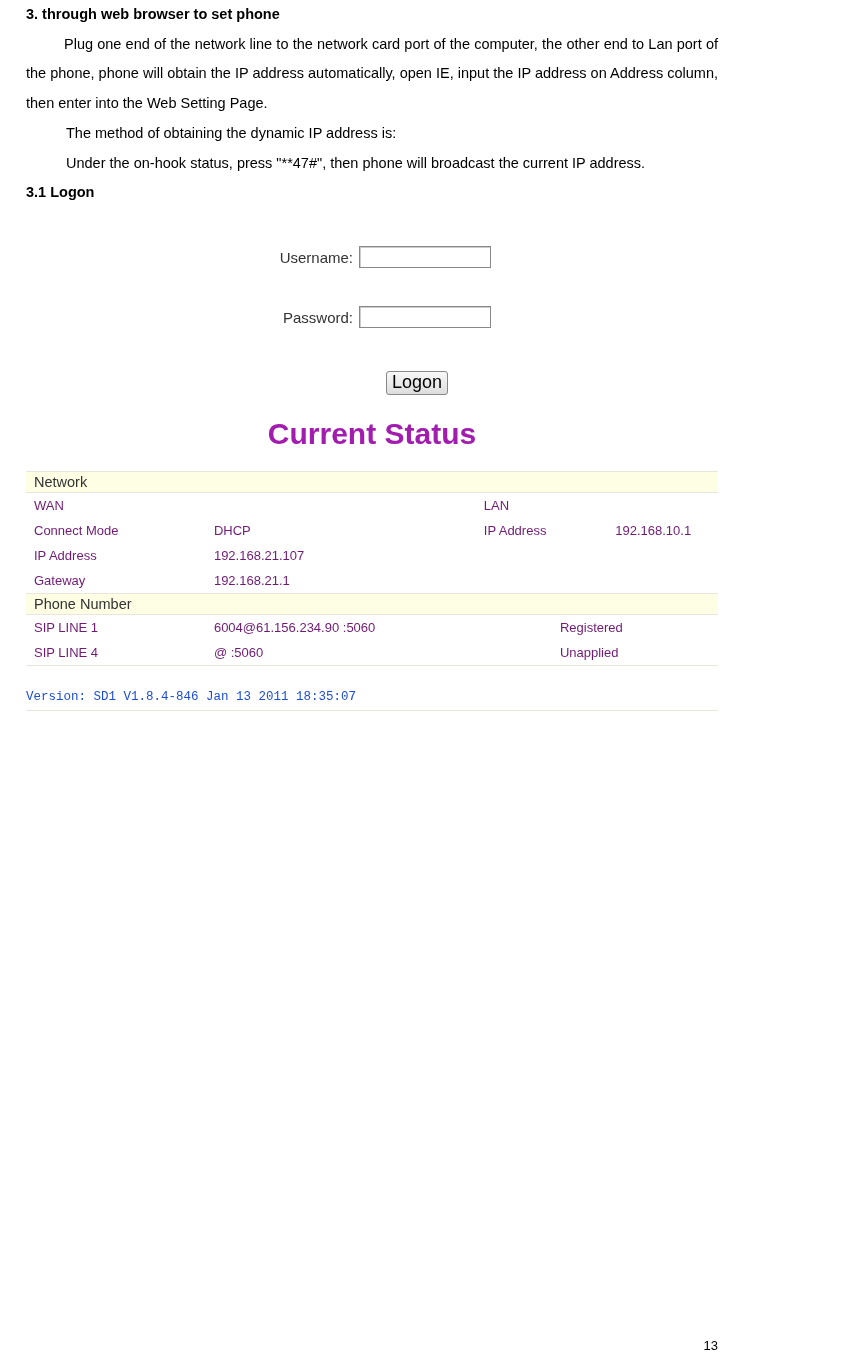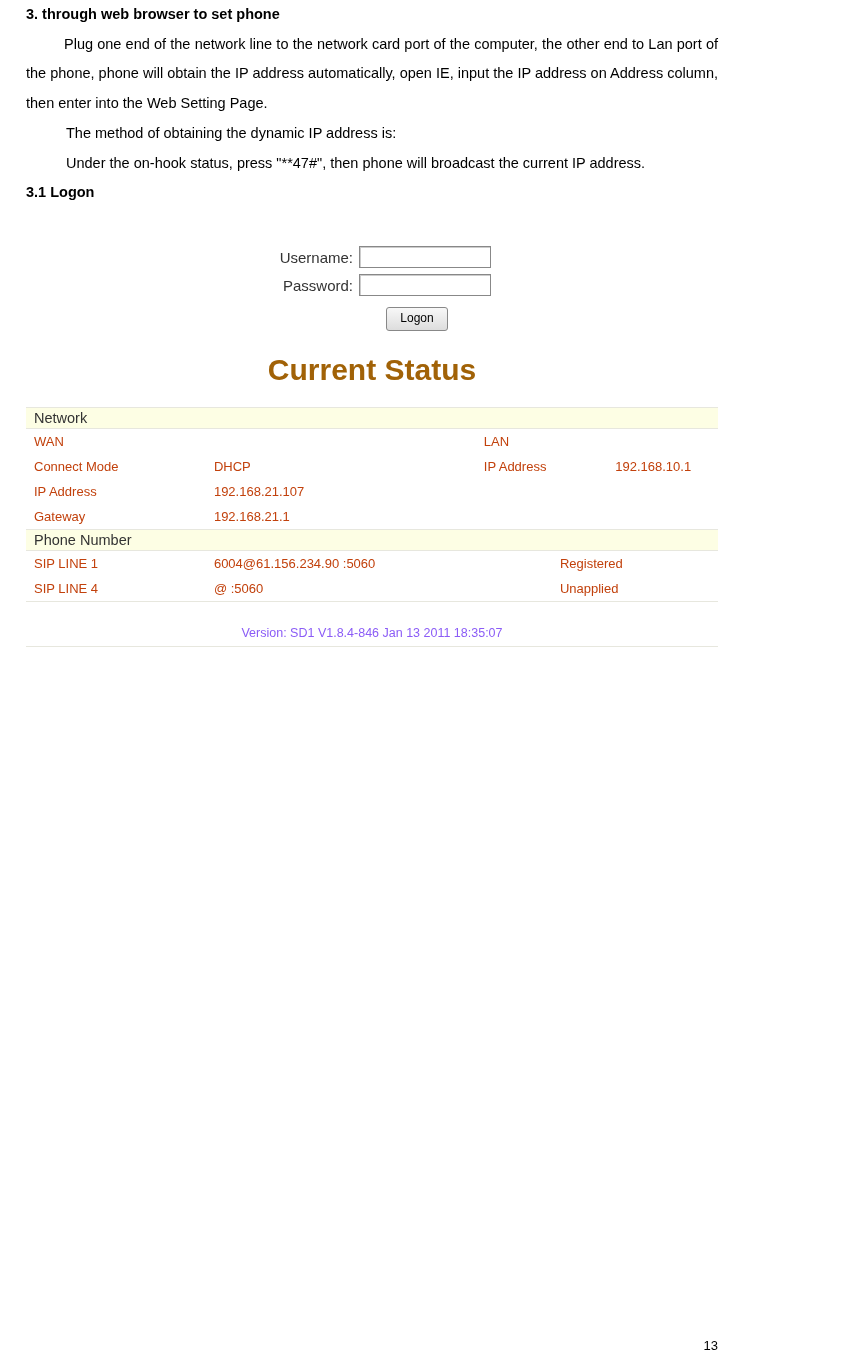--- a/index.html
+++ b/index.html
@@ -23,20 +23,21 @@
   .bold { font-weight: 700; }
   .indent { text-indent: 38px; }
   .indent2 { text-indent: 40px; }
   .justify { text-align: justify; }
 
   .login-fig {
     margin: 35px 0 10px 0;
     display: flex;
     flex-direction: column;
     align-items: center;
+    gap: 32px;
   }
   .login-row {
     display: flex;
     align-items: center;
     margin: 3px 0;
   }
   .login-row label {
     width: 100px;
     text-align: right;
     font-family: Arial, sans-serif;
@@ -50,32 +51,32 @@
     border: 1px solid #888;
     background: #fff;
     box-shadow: inset 1px 1px 0 #ccc;
   }
   .login-btn {
     margin: 8px 0 0 90px;
     width: 60px;
     height: 22px;
     border: 1px solid #888;
     background: linear-gradient(#f8f8f8, #ddd);
-    font-size: 12px;
+    font-size: 18px;
     text-align: center;
     line-height: 20px;
     border-radius: 3px;
   }
 
   .status-title {
     text-align: center;
     font-family: Arial, sans-serif;
     font-size: 30px;
     font-weight: 700;
-    color: #a16207;
+    color: #a21caf;
     margin: 22px 0 20px 0;
   }
 
   .tbl-wrap {
     font-family: Arial, sans-serif;
     font-size: 13px;
     color: #444;
     border-bottom: 1px solid #e7e7de;
   }
   .secthdr {
@@ -88,35 +89,34 @@
   }
   table.data {
     width: 100%;
     border-collapse: collapse;
     table-layout: fixed;
   }
   table.data td {
     padding: 5px 8px;
     vertical-align: middle;
     font-size: 13px;
-    color: #c2410c;
+    color: #701a75;
   }
   table.wan col.c1 { width: 26%; }
   table.wan col.c2 { width: 39%; }
   table.wan col.c3 { width: 19%; }
   table.wan col.c4 { width: 16%; }
   table.phone col.p1 { width: 26%; }
   table.phone col.p2 { width: 50%; }
   table.phone col.p3 { width: 24%; }
 
   .version {
-    text-align: center;
-    font-family: Liberation Sans, sans-serif;
+    font-family: Liberation Mono, monospace;
     font-size: 12.5px;
-    color: #8b5cf6;
+    color: #1d4ed8;
     margin: 24px 0 6px 0;
   }
   .version-after-line {
     border-top: 1px solid #e7e7de;
   }
 
   .pagenum {
     position: absolute;
     bottom: 6px;
     right: 26px;

